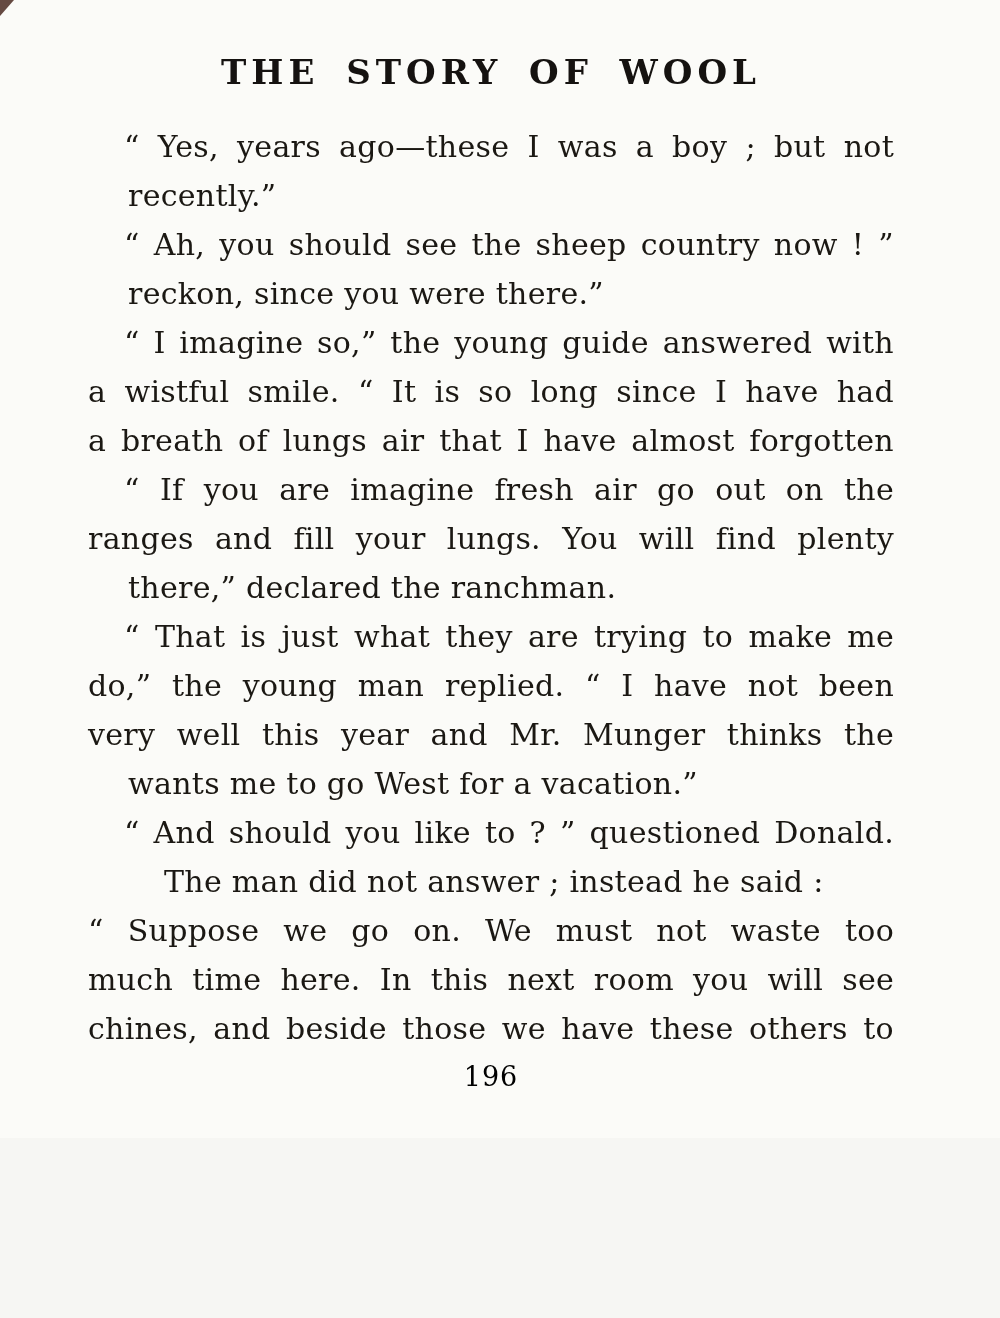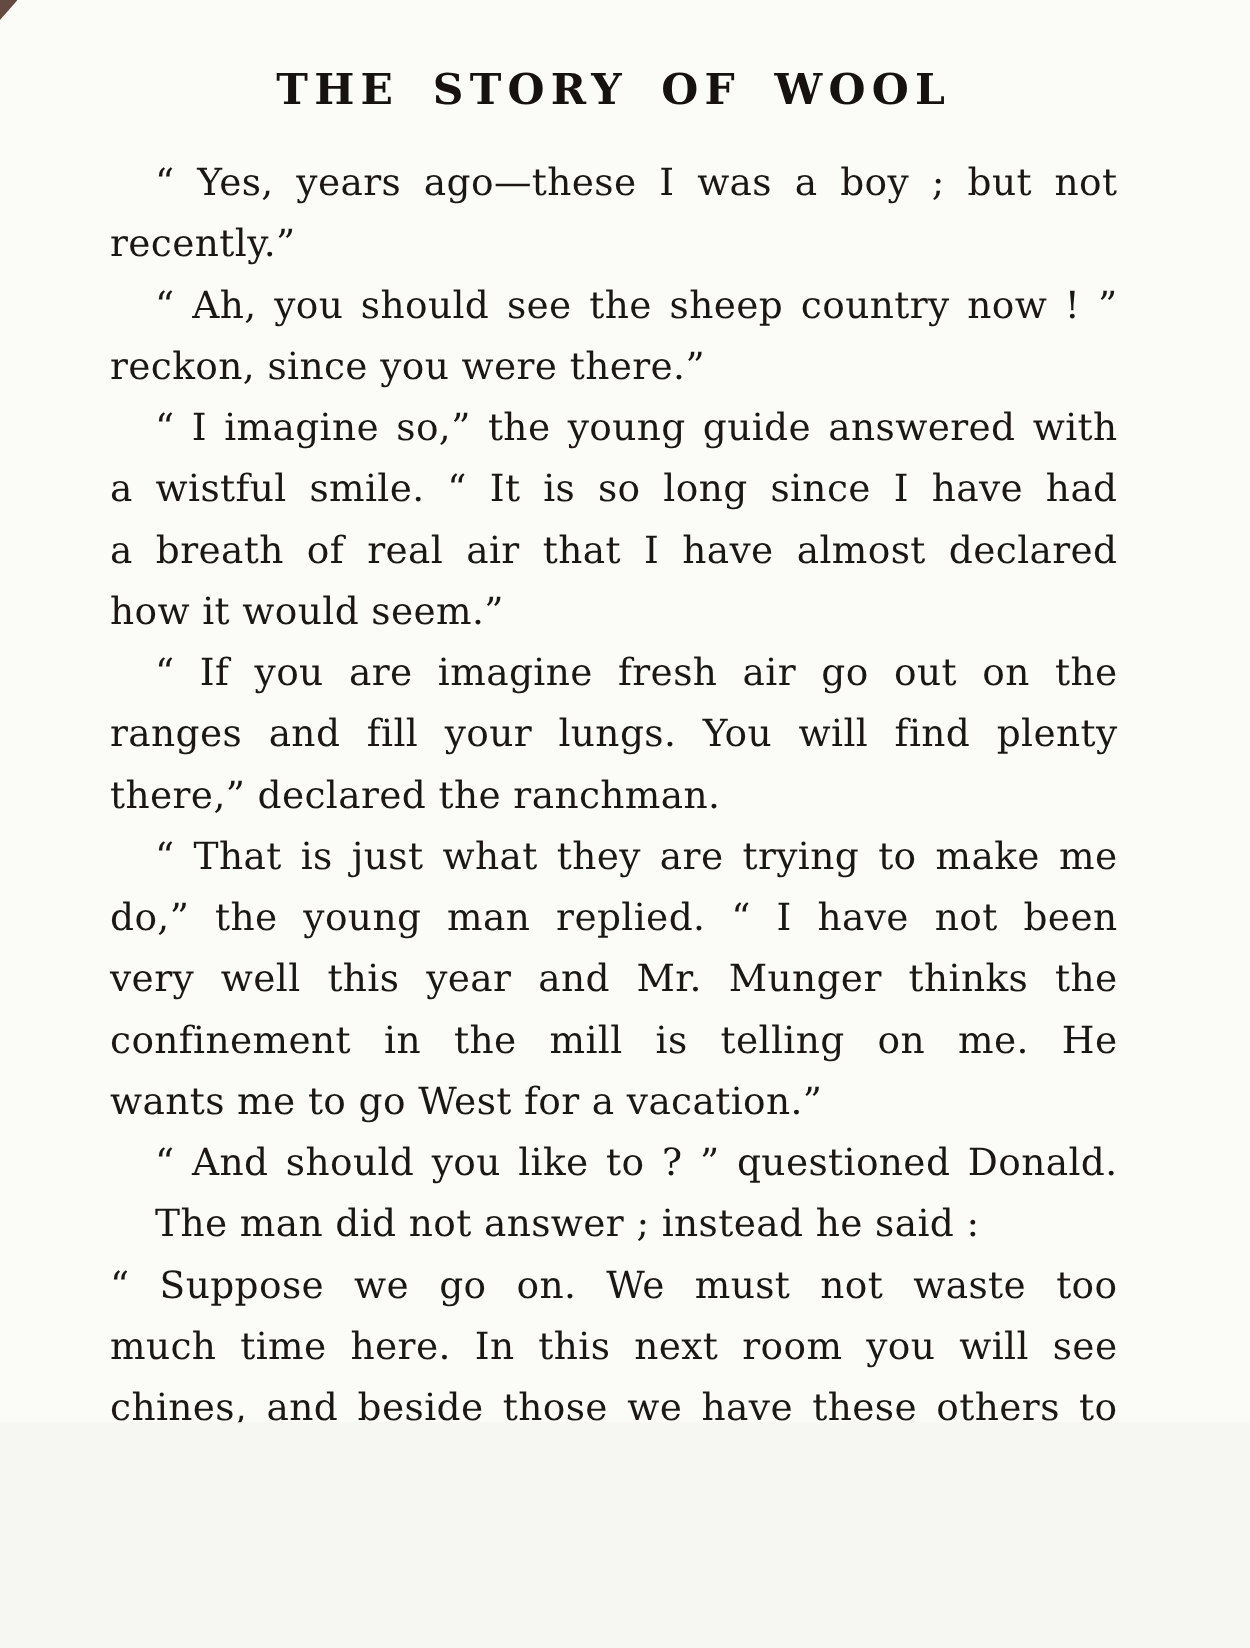--- a/index.html
+++ b/index.html
@@ -48,20 +48,21 @@
     text-align: justify;
     text-align-last: justify;
     letter-spacing: 0.3px;
   }
   .line.indent {
     text-indent: 36px;
   }
   .line.last {
     text-align: center;
     text-align-last: left;
+    margin-left: 40px;
   }
   .page-number {
     margin-top: 8px;
     text-align: center;
     font-size: 27px;
     letter-spacing: 1px;
     color: #000000;
   }
 </style>
 </head>
@@ -80,35 +81,33 @@
     </p>
 
     <p class="para">
       <span class="line indent">“ Ah, you should see the sheep country now ! ”</span>
       <span class="line last">reckon, since you were there.”</span>
     </p>
 
     <p class="para">
       <span class="line indent">“ I imagine so,” the young guide answered with</span>
       <span class="line">a wistful smile. “ It is so long since I have had</span>
-      <span class="line">a breath of real air that I have almost declared</span>
-      <span class="line last">how it would seem.”</span>
+      <span class="line">a breath of lungs air that I have almost forgotten</span>
     </p>
 
     <p class="para">
       <span class="line indent">“ If you are imagine fresh air go out on the</span>
       <span class="line">ranges and fill your lungs. You will find plenty</span>
       <span class="line last">there,” declared the ranchman.</span>
     </p>
 
     <p class="para">
       <span class="line indent">“ That is just what they are trying to make me</span>
       <span class="line">do,” the young man replied. “ I have not been</span>
       <span class="line">very well this year and Mr. Munger thinks the</span>
-      <span class="line">confinement in the mill is telling on me. He</span>
       <span class="line last">wants me to go West for a vacation.”</span>
     </p>
 
     <p class="para">
       <span class="line indent">“ And should you like to ? ” questioned Donald.</span>
     </p>
 
     <p class="para">
       <span class="line indent last">The man did not answer ; instead he said :</span>
     </p>

